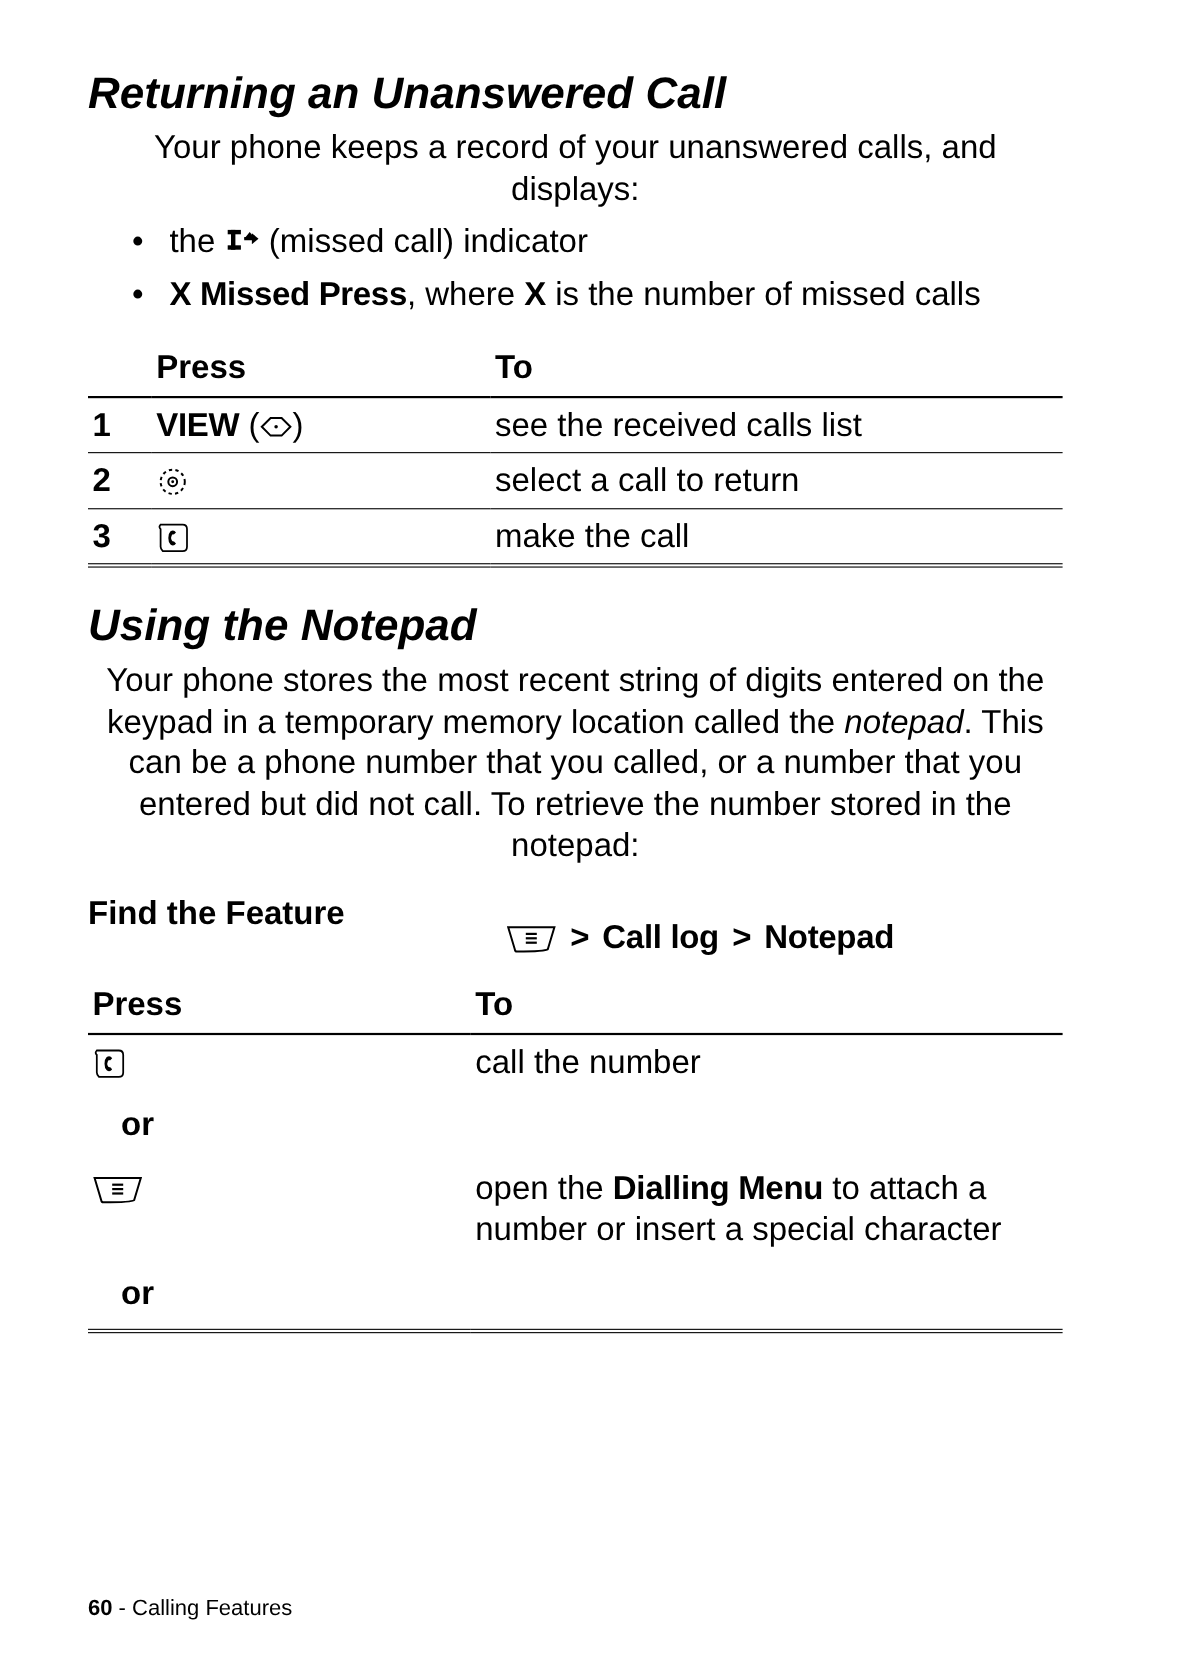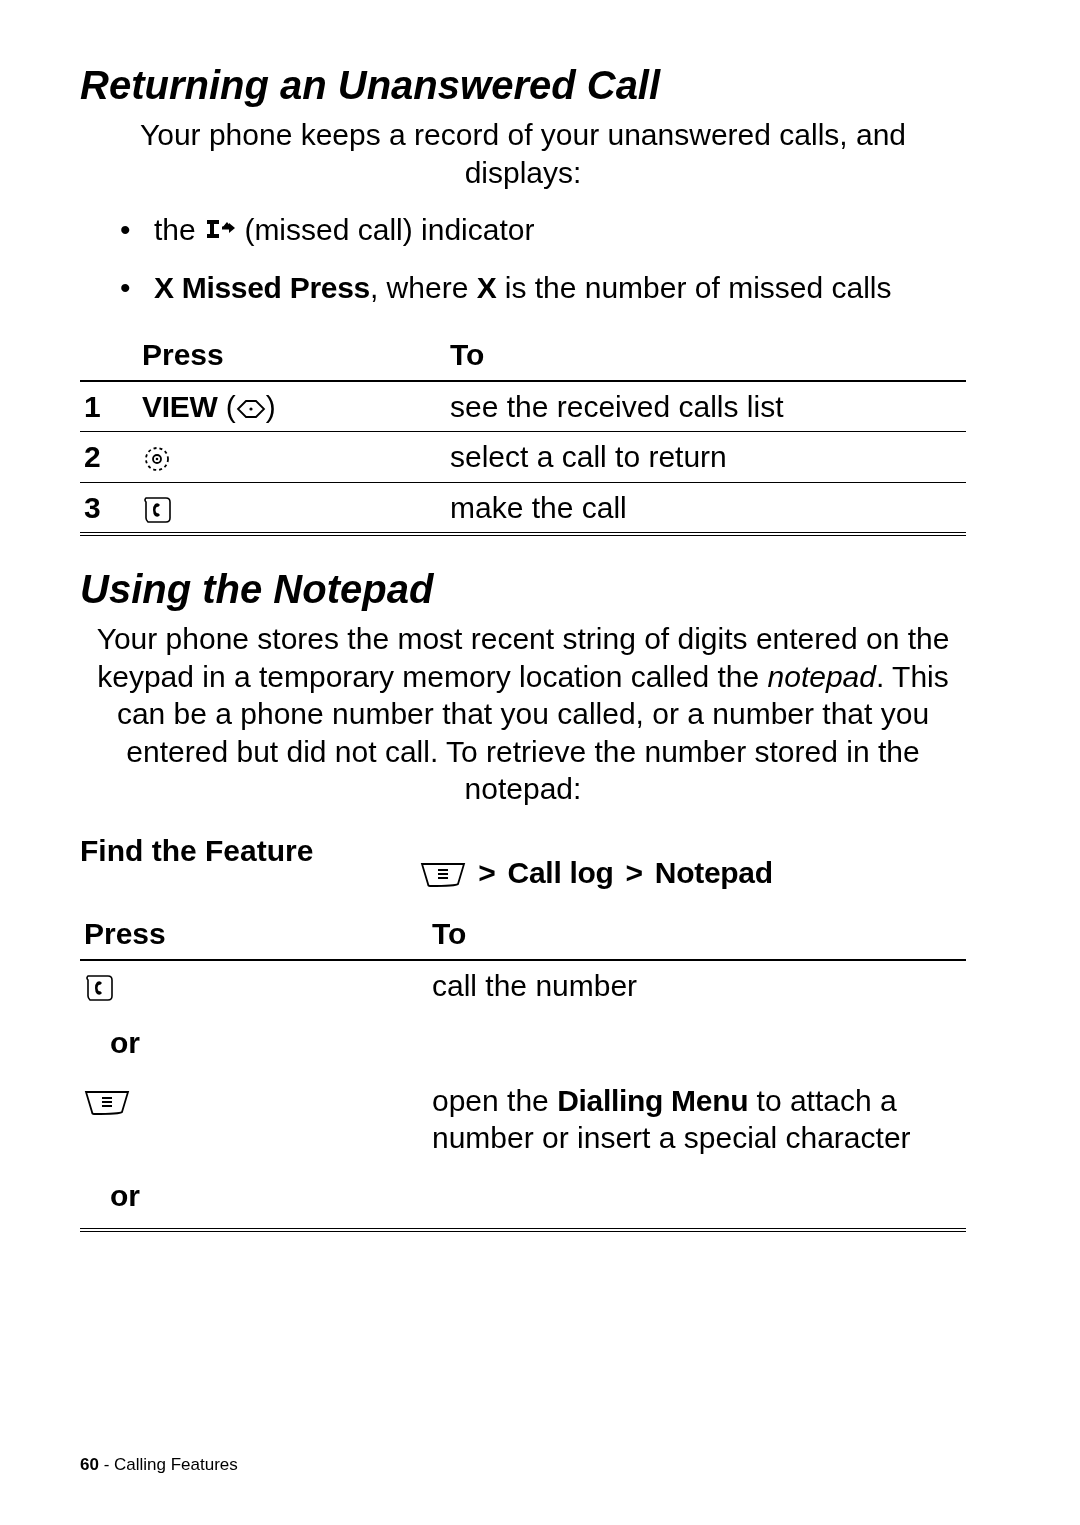--- a/index.html
+++ b/index.html
@@ -27,21 +27,21 @@
   p.body {
     margin: 0 0 10px 0;
     text-align: center;
   }
   ul.bullets {
     list-style: none;
     padding: 0;
     margin: 8px 0 24px 40px;
   }
   ul.bullets li {
-    margin: 20px 0;
+    margin: 10px 0;
     padding-left: 34px;
     position: relative;
   }
   ul.bullets li::before {
     content: "•";
     position: absolute;
     left: 0;
     top: 0;
     font-size: 30px;
     line-height: 1.25;
@@ -82,20 +82,21 @@
   .col-to { }
 
   
   .icon { display: inline-block; vertical-align: middle; }
   .icon svg { display: block; }
 
   
   .ftf-row {
     display: flex;
     margin: 24px 0 18px 0;
+    gap: 40px;
   }
   .ftf-label {
     width: 340px;
     font-weight: bold;
   }
   .ftf-path {
     flex: 1;
     margin-top: 22px;
   }
   .ftf-path .cond { margin-left: 4px; }
@@ -124,21 +125,21 @@
     font-weight: bold;
     padding-top: 14px;
     padding-bottom: 14px;
     padding-left: 30px;
   }
 
   .footer {
     position: absolute;
     left: 80px;
     bottom: 50px;
-    font-size: 17px;
+    font-size: 20px;
   }
   .footer .pg {
     font-weight: bold;
   }
 </style>
 </head>
 <body>
 
 <div class="page">
 

